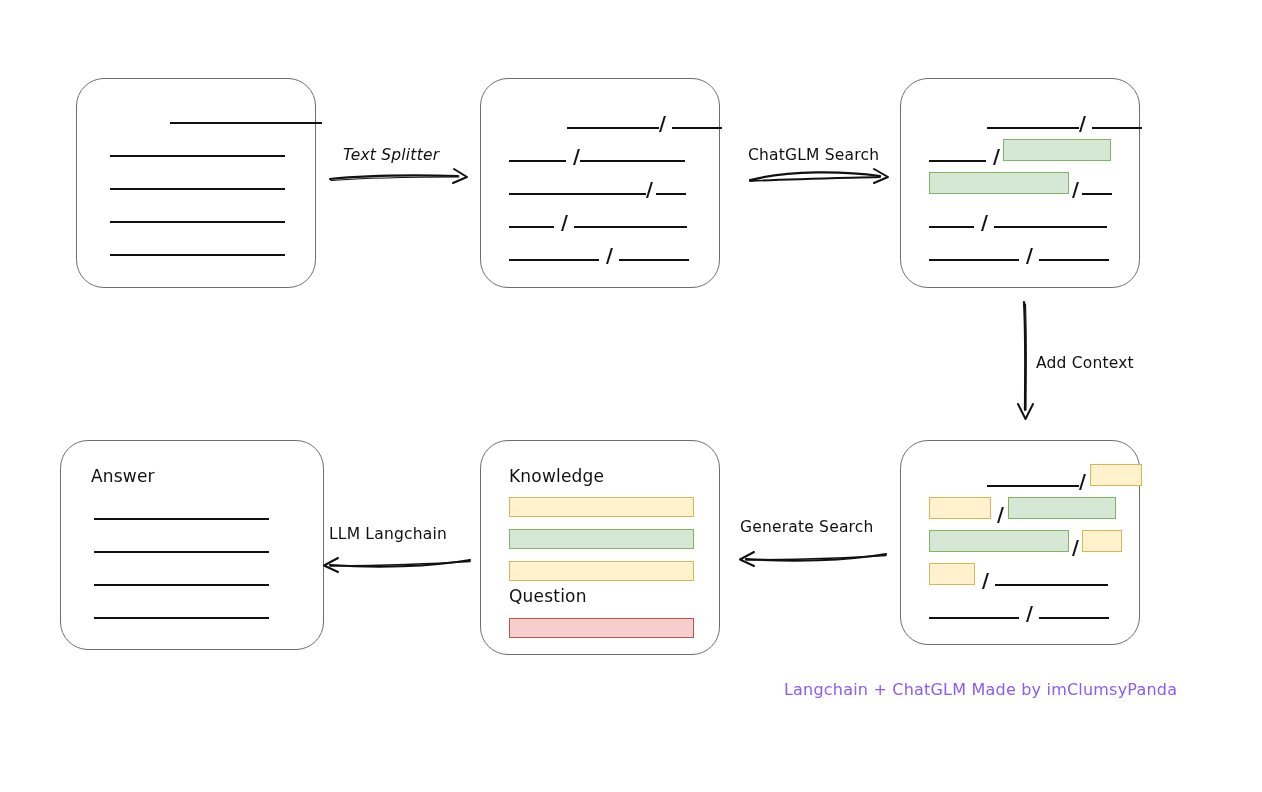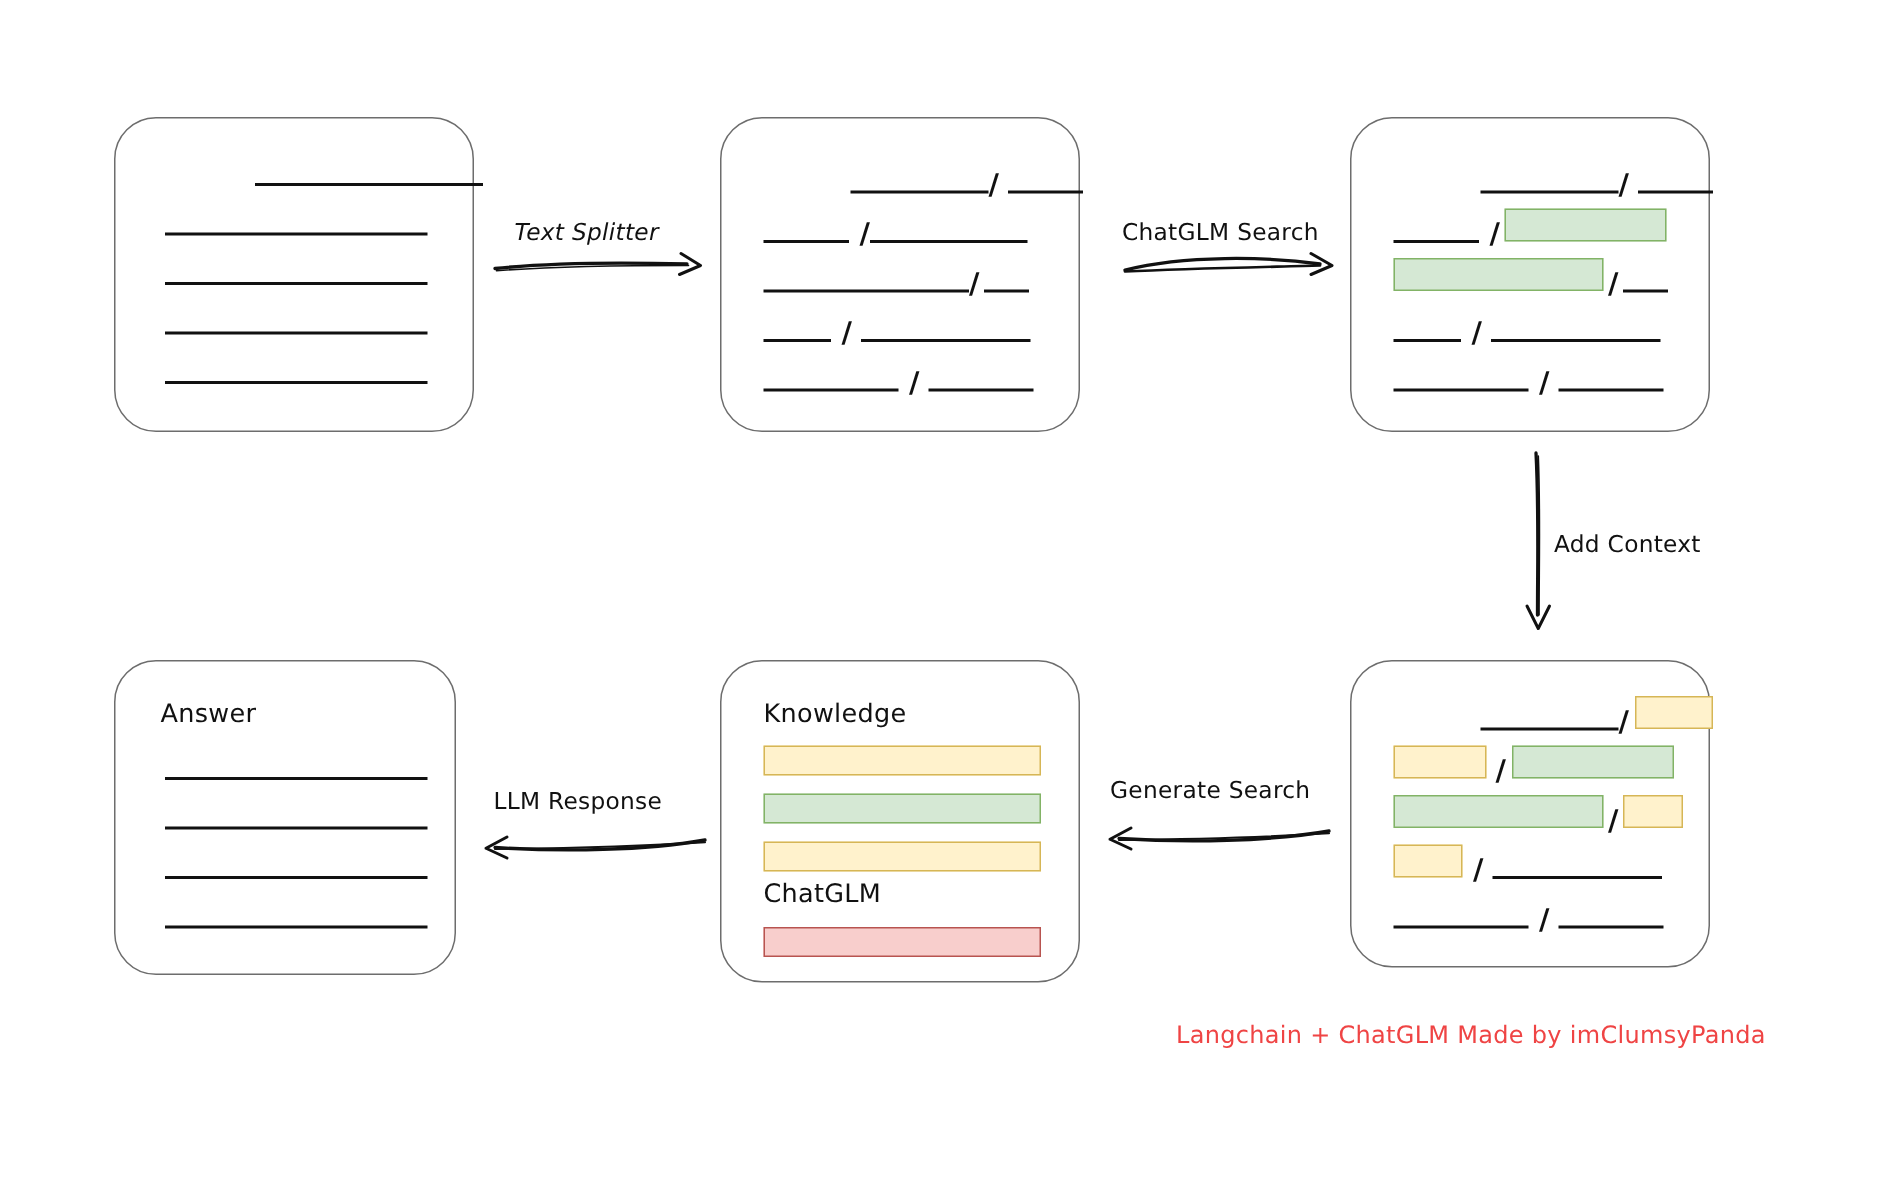--- a/index.html
+++ b/index.html
@@ -88,21 +88,21 @@
     letter-spacing:.2px;
     color:#111111;
     white-space:nowrap;
   }
 
   
   .caption{
     position:absolute;
     font-size:16px;
     letter-spacing:.2px;
-    color:#ef4444;
+    color:#8b5cf6;
     white-space:nowrap;
   }
 
   .arrow{position:absolute;overflow:visible;}
 </style>
 </head>
 <body>
 
 <div id="stage">
 
@@ -198,21 +198,21 @@
         <div class="row" style="left: 28px; top: 181px;">
           <span class="seg" style="width: 90px;"></span>
           <span class="gap" style="width: 7px;"></span>
           <span class="slash">/</span>
           <span class="gap" style="width: 6px;"></span>
           <span class="seg" style="width: 70px;"></span>
         </div>
       </div>
   </div>
 
-  <div class="card" style="left:76px;top:440px;width:228px;height:210px;">
+  <div class="card" style="left:60px;top:440px;width:264px;height:210px;">
     <div class="heading" style="left:30px;top:25px;">Answer</div>
     <div class="rows">
         <div class="row" style="left: 33px; top: 78px;">
           <span class="seg" style="width: 175px;"></span>
         </div>
         <div class="row" style="left: 33px; top: 111px;">
           <span class="seg" style="width: 175px;"></span>
         </div>
         <div class="row" style="left: 33px; top: 144px;">
           <span class="seg" style="width: 175px;"></span>
@@ -221,21 +221,21 @@
           <span class="seg" style="width: 175px;"></span>
         </div>
       </div>
   </div>
 
   <div class="card" style="left:480px;top:440px;width:240px;height:215px;">
     <div class="heading" style="left:28px;top:25px;">Knowledge</div>
     <div class="bar yellow" style="left:28px;top:56px;width:185px;"></div>
     <div class="bar green" style="left:28px;top:88px;width:185px;"></div>
     <div class="bar yellow" style="left:28px;top:120px;width:185px;"></div>
-    <div class="heading" style="left:28px;top:145px;">ChatGLM</div>
+    <div class="heading" style="left:28px;top:145px;">Question</div>
     <div class="bar red" style="left:28px;top:177px;width:185px;"></div>
   </div>
 
   <div class="card" style="left:900px;top:440px;width:240px;height:205px;">
     <div class="rows">
         <div class="row" style="left: 28px; top: 45px;">
           <span class="gap" style="width: 58px;"></span>
           <span class="seg" style="width: 92px;"></span>
           <span class="slash">/</span>
           <span class="gap" style="width: 4px;"></span>
@@ -293,21 +293,21 @@
     <path d="M12,104 L19.5,119 L27,104" stroke="#111111" stroke-width="2" fill="none" stroke-linejoin="round" stroke-linecap="round"></path>
   </svg>
 
   <div class="edge-label" style="left:740px;top:518px;">Generate Search</div>
   <svg class="arrow" style="left:736px;top:540px;" width="155" height="34" viewBox="0 0 155 34">
     <path d="M150,14 C110,21 56,22 10,19" stroke="#111111" stroke-width="2.2" fill="none" stroke-linecap="round"></path>
     <path d="M150,15.5 C110,18 56,19.5 10,20" stroke="#111111" stroke-width="1.4" fill="none" stroke-linecap="round"></path>
     <path d="M18,12 L4,19.5 L18,26" stroke="#111111" stroke-width="2" fill="none" stroke-linejoin="round" stroke-linecap="round"></path>
   </svg>
 
-  <div class="edge-label" style="left:329px;top:525px;">LLM Response</div>
+  <div class="edge-label" style="left:329px;top:525px;">LLM Langchain</div>
   <svg class="arrow" style="left:318px;top:546px;" width="155" height="34" viewBox="0 0 155 34">
     <path d="M152,14 C112,21 58,22 12,19" stroke="#111111" stroke-width="2.2" fill="none" stroke-linecap="round"></path>
     <path d="M152,15.5 C112,18 58,19.5 12,20" stroke="#111111" stroke-width="1.4" fill="none" stroke-linecap="round"></path>
     <path d="M20,12 L6,19.5 L20,26" stroke="#111111" stroke-width="2" fill="none" stroke-linejoin="round" stroke-linecap="round"></path>
   </svg>
 
   <div class="caption" style="left:784px;top:680px;">Langchain + ChatGLM Made by imClumsyPanda</div>
 
 </div>
 

